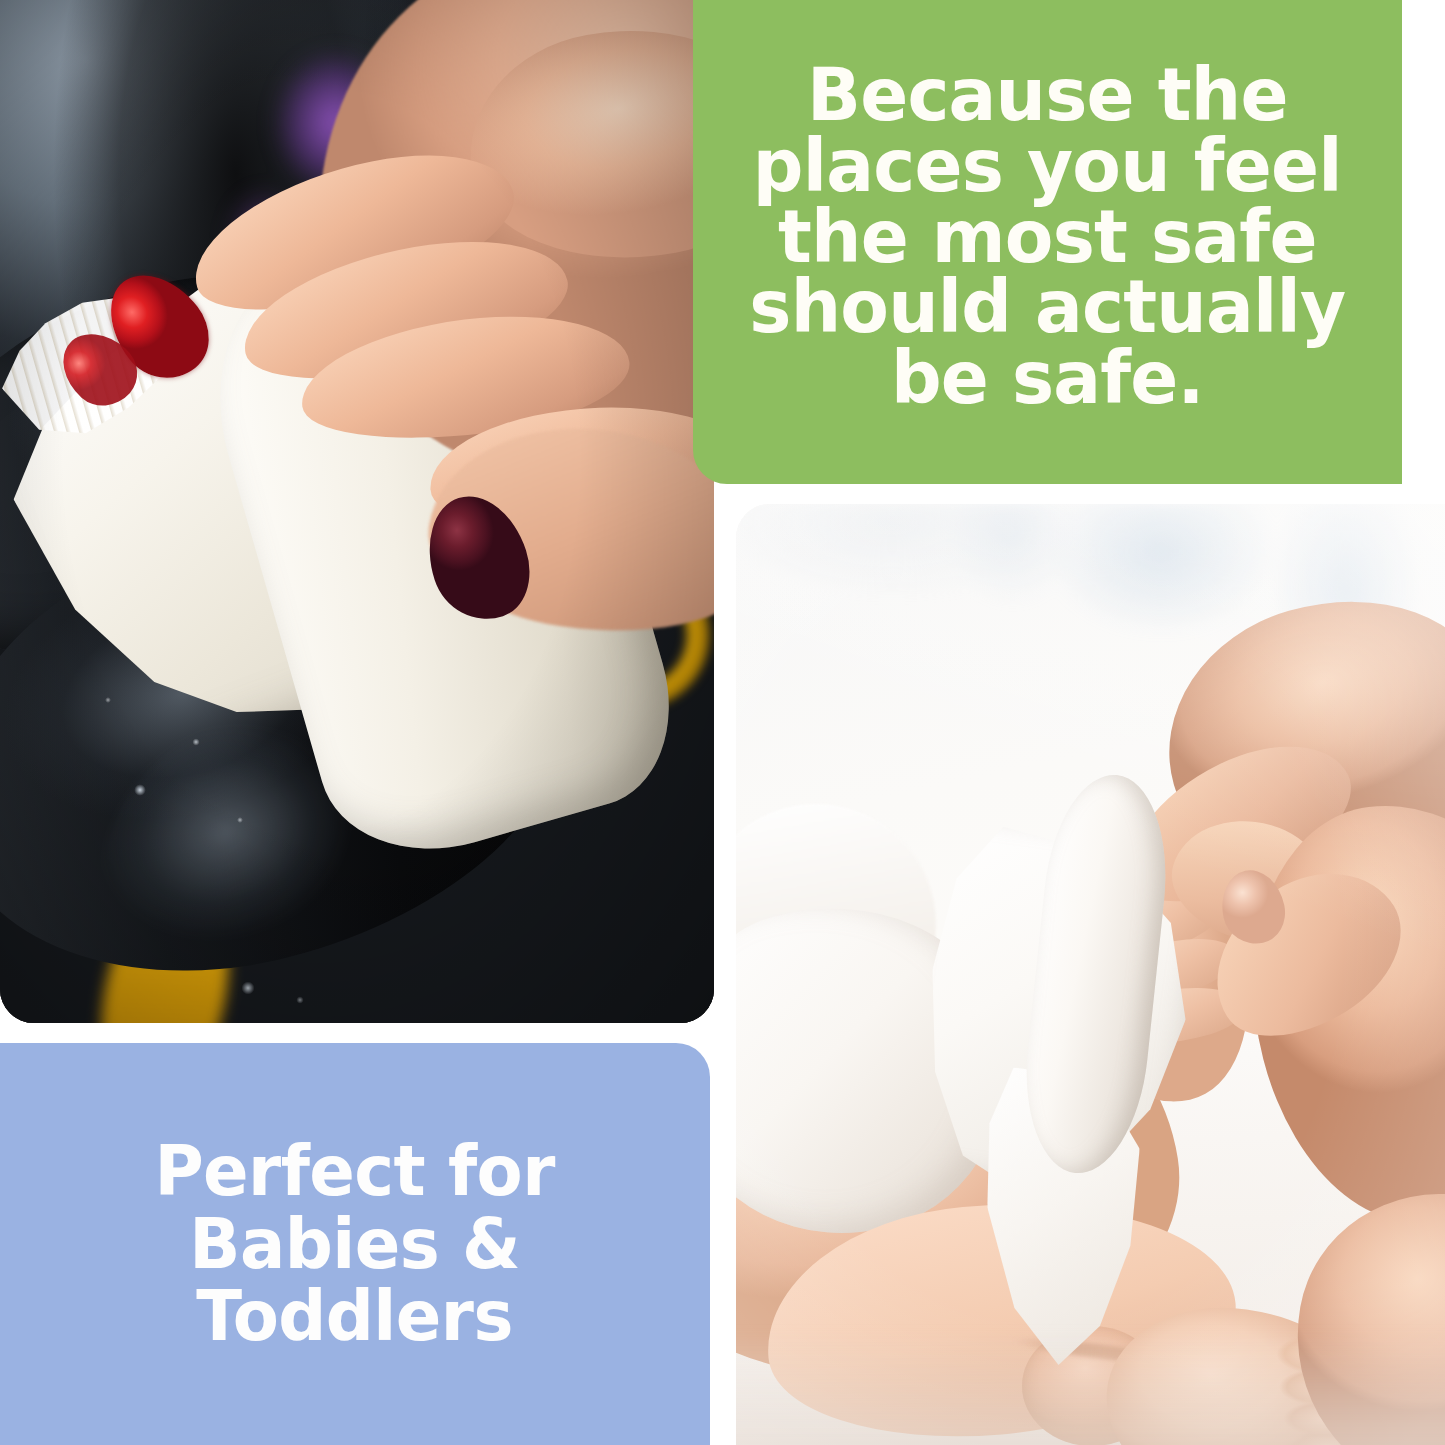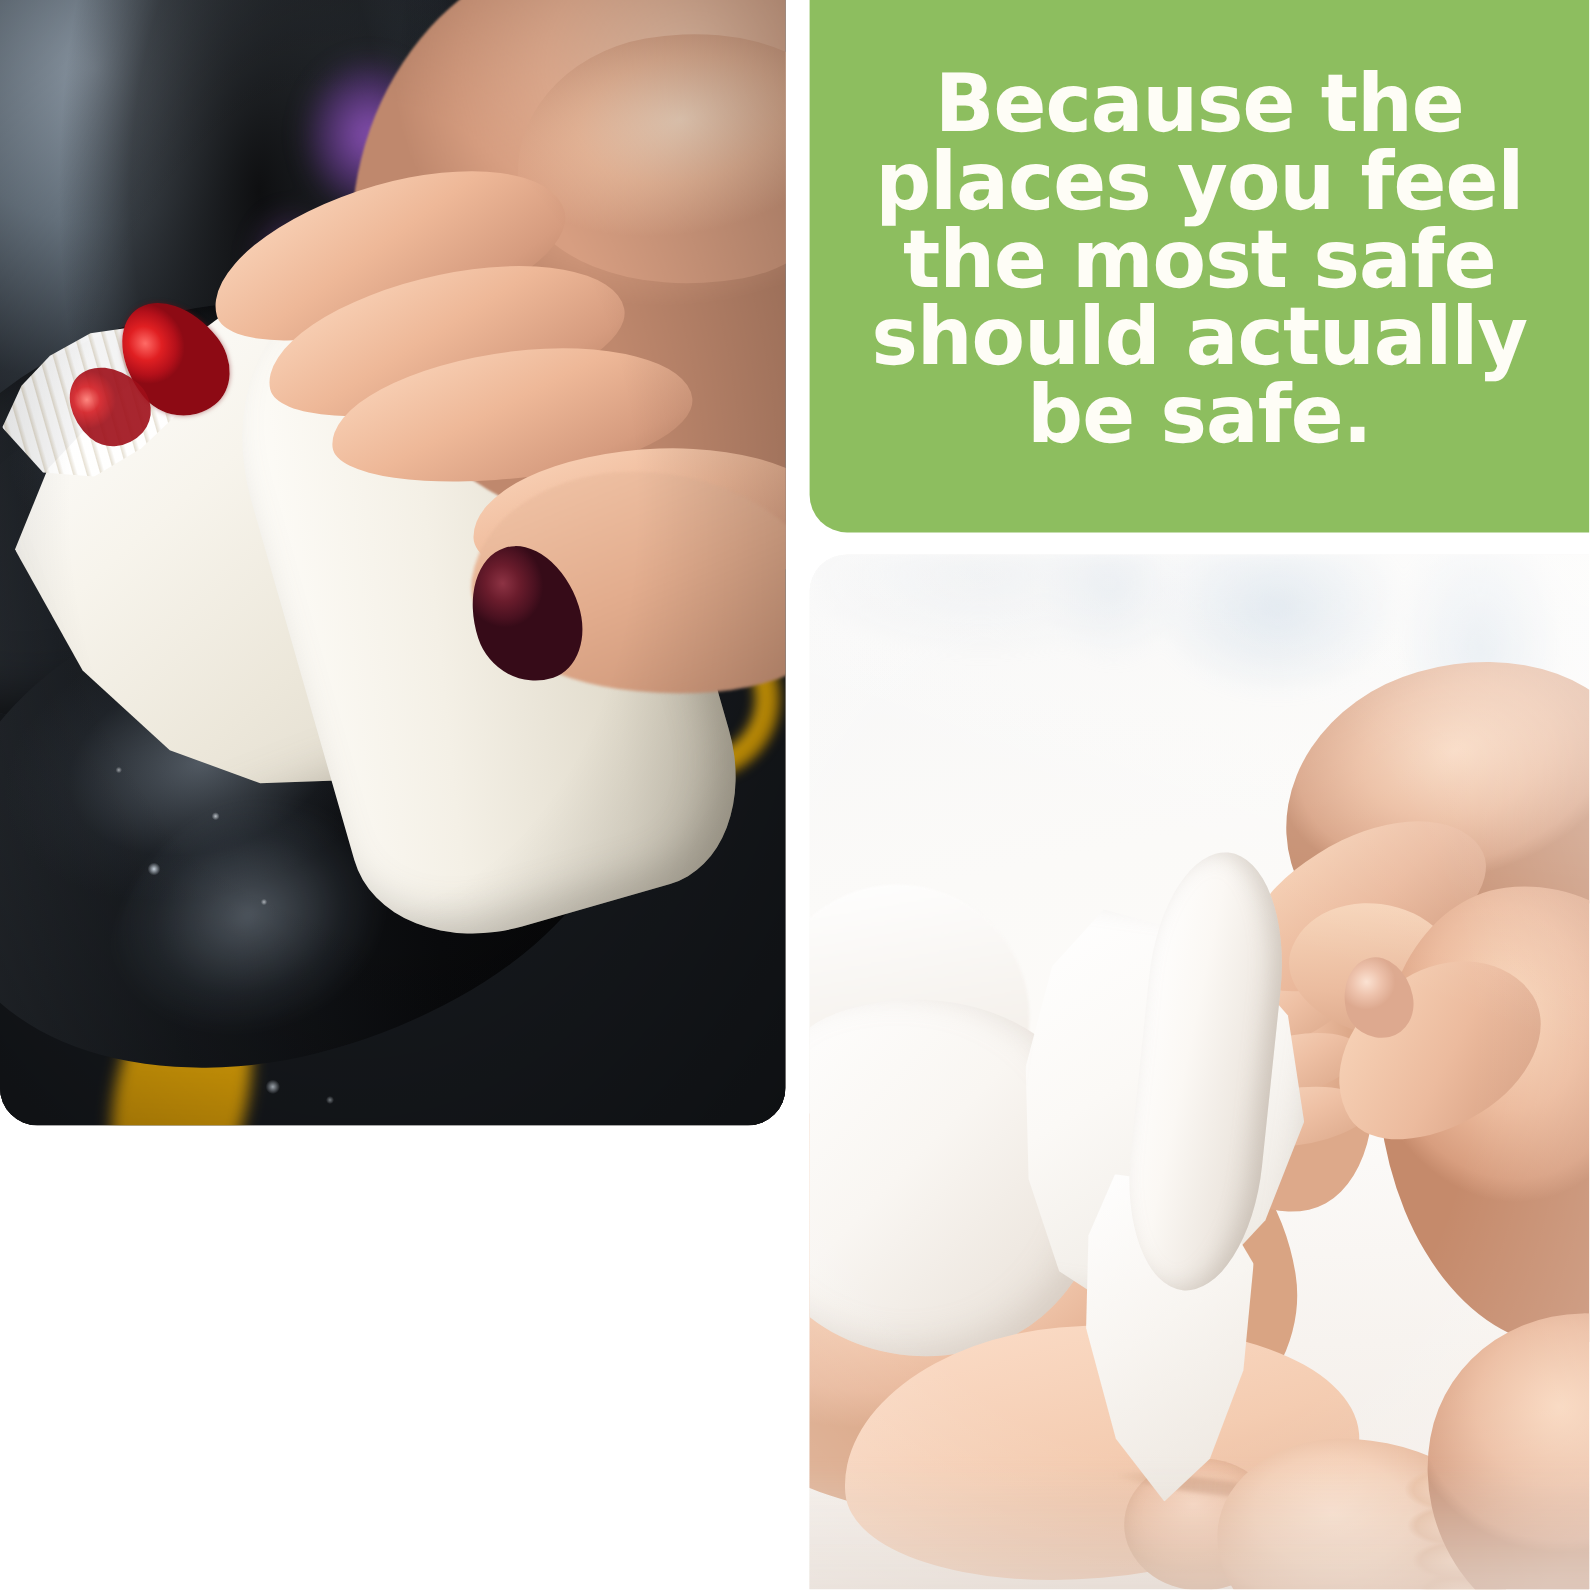--- a/index.html
+++ b/index.html
@@ -194,21 +194,21 @@
     transform: rotate(-18deg);
     border-radius: 50% 50% 44% 56% / 56% 56% 44% 44%;
     background: radial-gradient(ellipse 38% 32% at 38% 24%, #8d3344 0%, #6a1c2c 42%, #4a1120 80%, #360b18 100%);
   }
   .bk-vignette {
     background: radial-gradient(ellipse 80% 80% at 45% 45%, rgba(0,0,0,0) 45%, rgba(0,0,0,.35) 100%);
   }
 
   
   #panel-green {
-    left: 736px; top: 0; width: 709px; height: 484px;
+    left: 693px; top: 0; width: 709px; height: 484px;
     background: #8dbe5f;
     border-radius: 0 0 0 34px;
     display: flex;
     align-items: center;
     justify-content: center;
   }
   #panel-green .headline {
     color: #fefdf6;
     font-family: "DejaVu Sans", sans-serif;
     font-weight: 700;
@@ -449,20 +449,27 @@
   <div class="panel" id="panel-green">
     <div class="headline">
       <div>Because the</div>
       <div>places you feel</div>
       <div>the most safe</div>
       <div>should actually</div>
       <div>be safe.</div>
     </div>
   </div>
 
+  <div class="panel" id="panel-blue">
+    <div class="subline">
+      <div>Perfect for</div>
+      <div>Babies &amp;</div>
+      <div>Toddlers</div>
+    </div>
+  </div>
 
   <div class="panel" id="photo-baby">
     <div class="ph-layer bb-base"></div>
     <div class="ph-layer bb-bgblur"></div>
     <div class="bb-sheet"></div>
     <div class="bb-thigh"></div>
     <div class="bb-diaper2"></div>
     <div class="bb-diaper"></div>
     <div class="bb-shin"></div>
     <div class="bb-ankle"></div>

